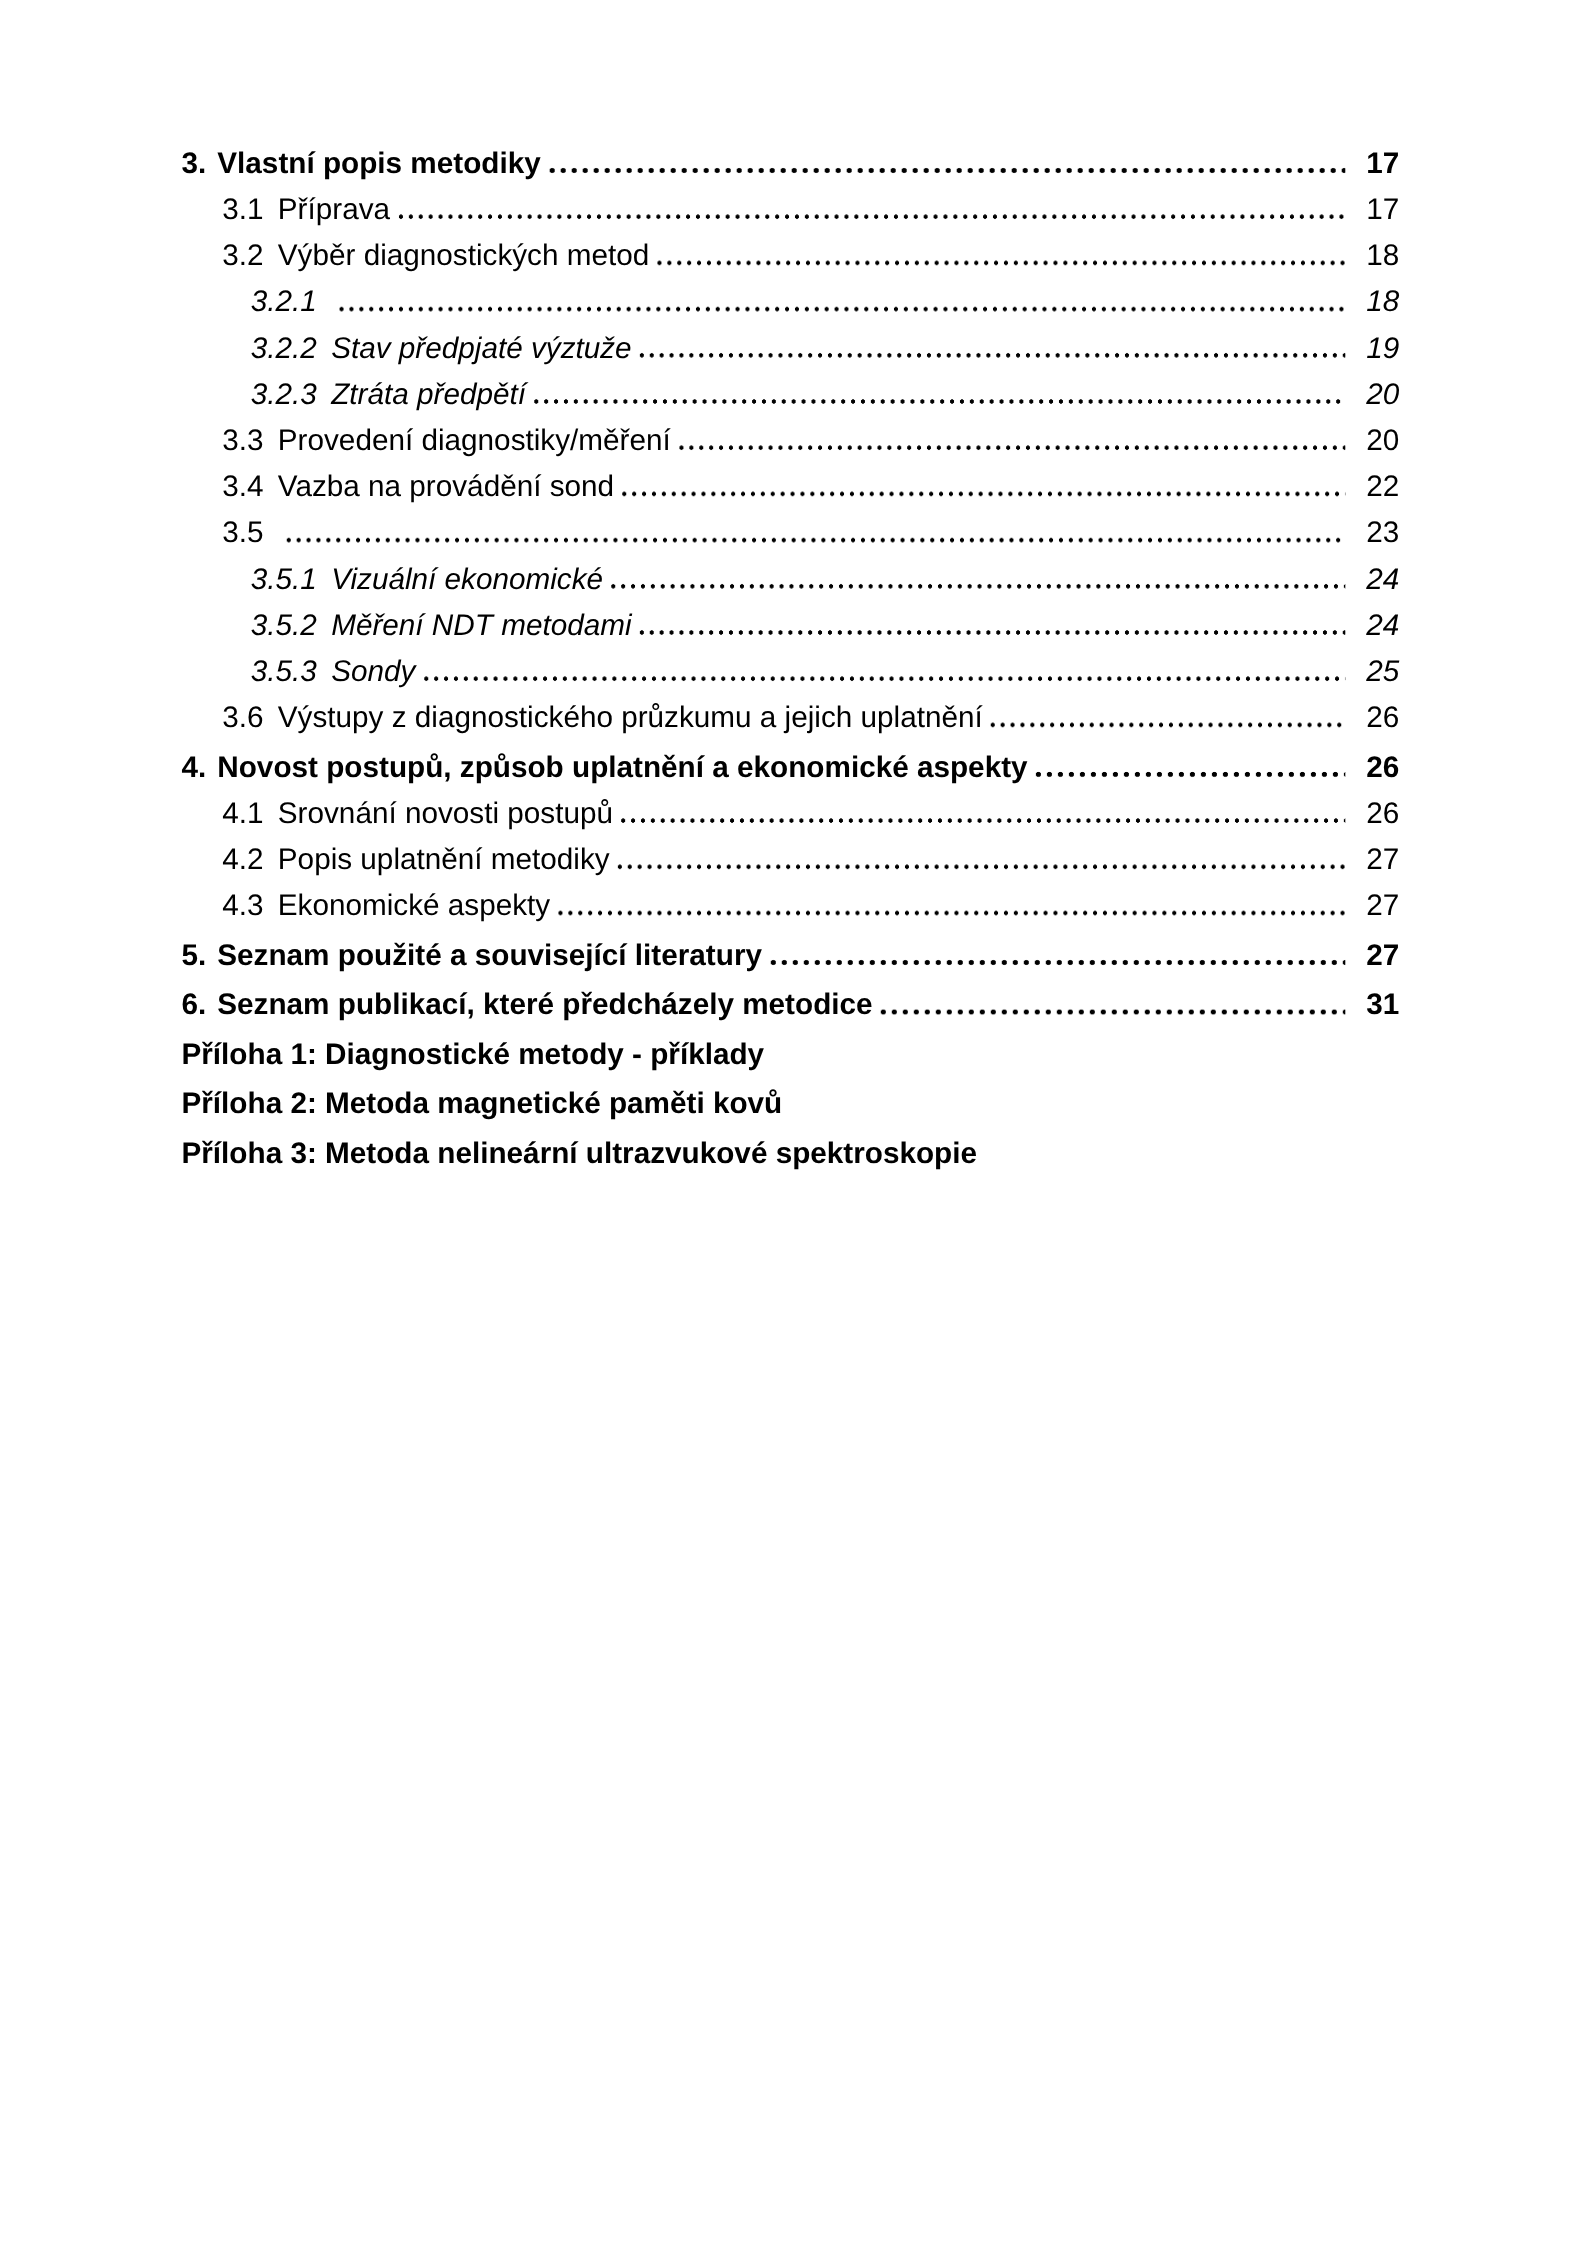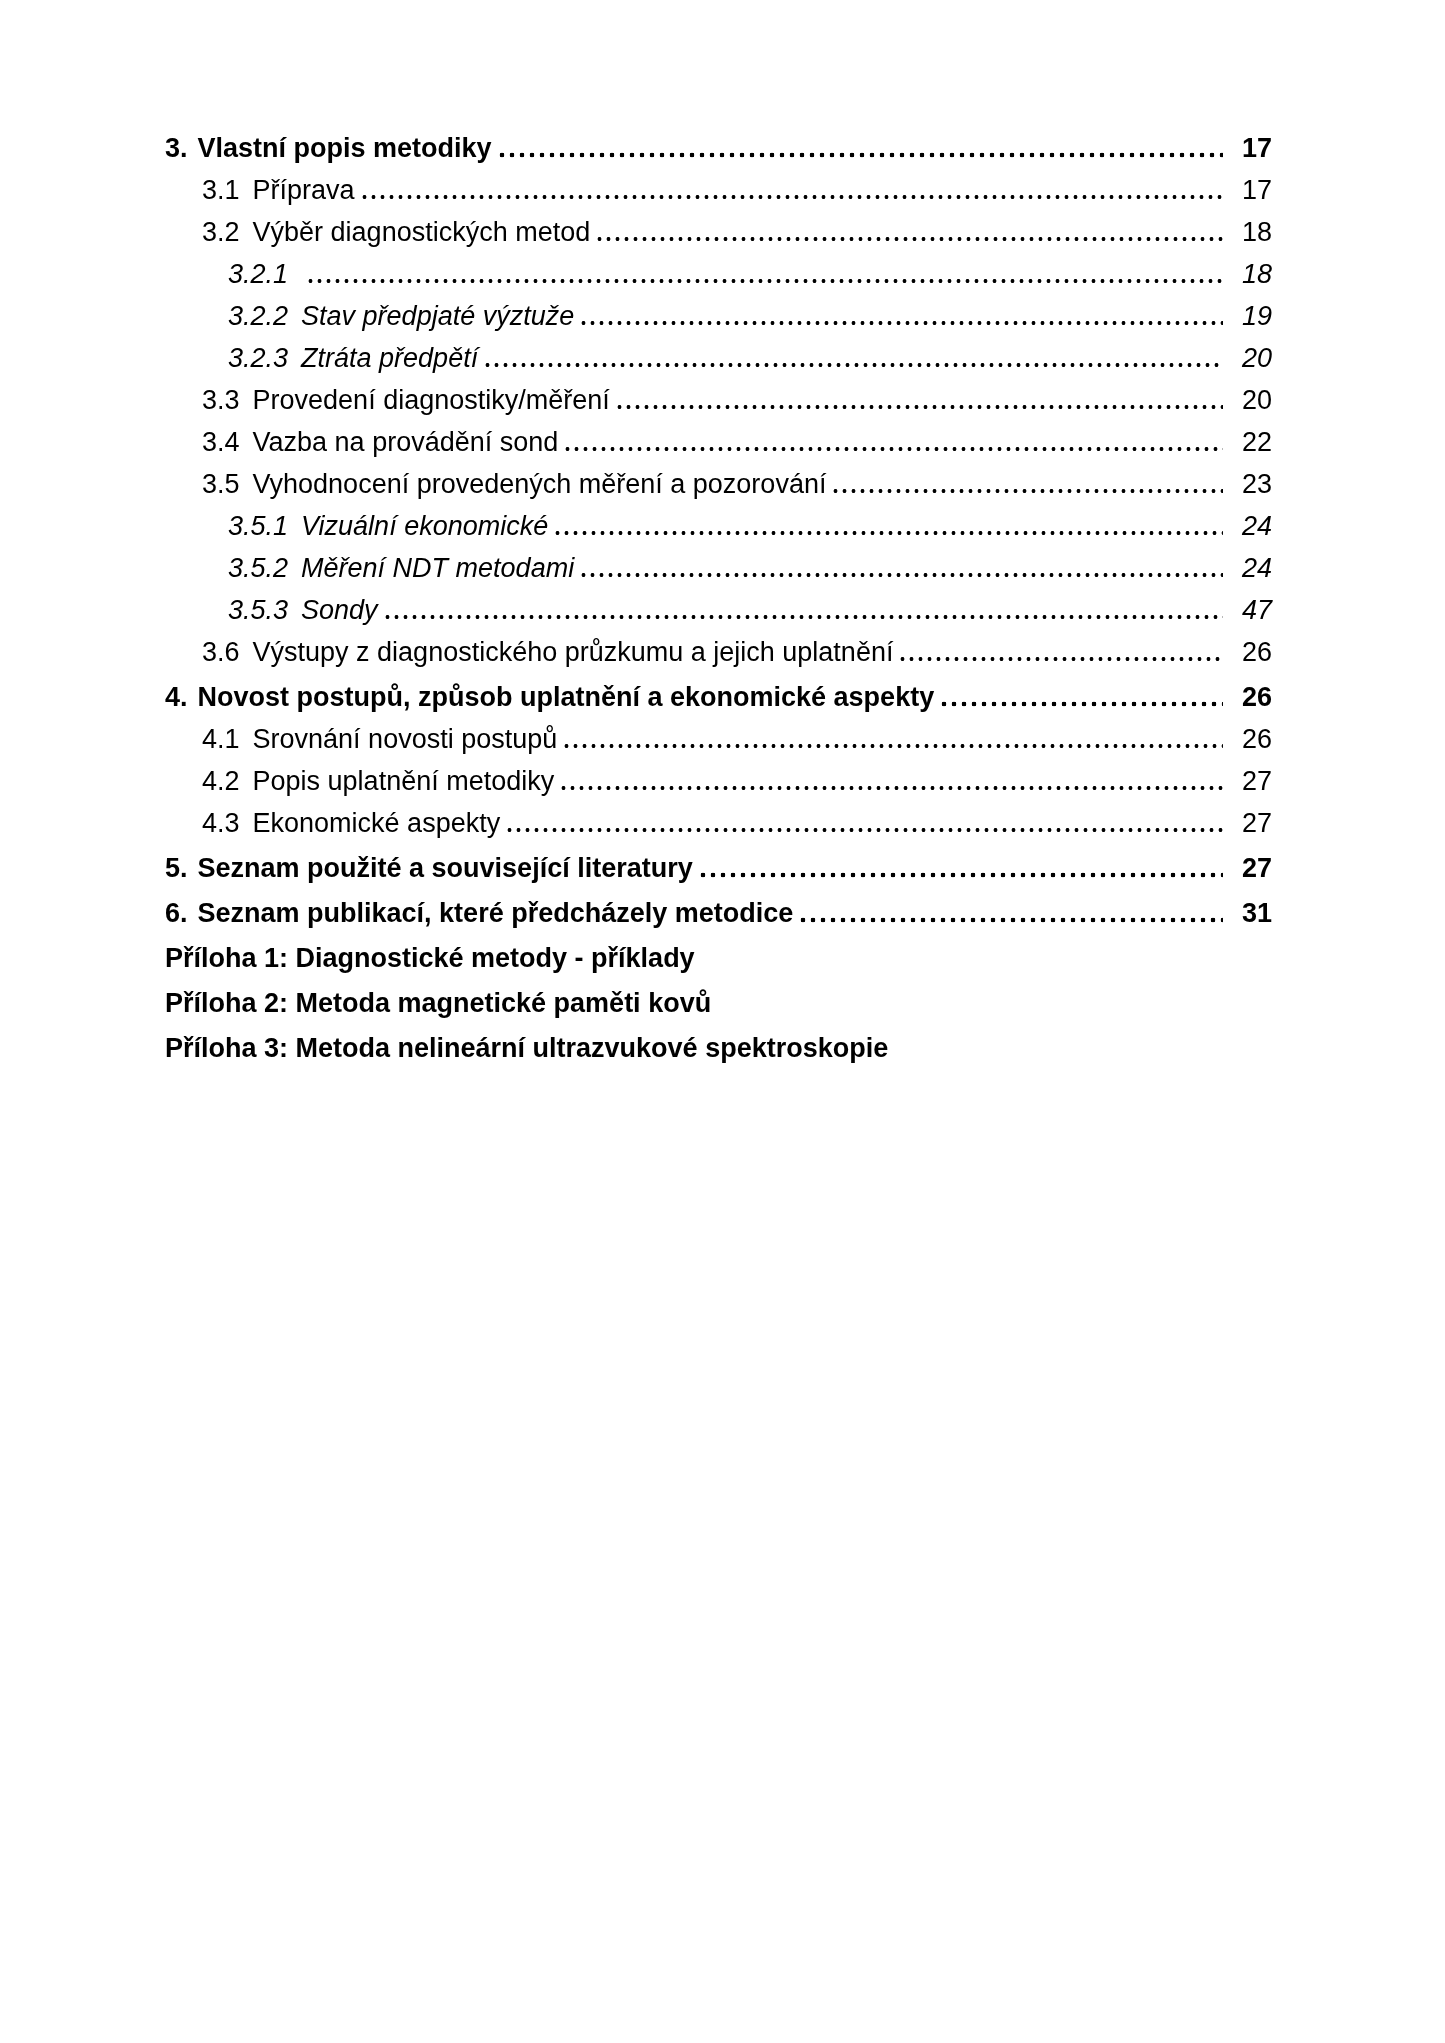--- a/index.html
+++ b/index.html
@@ -104,21 +104,20 @@
 
   <div class="row lvl2">
     <span class="num">3.4</span>
     <span class="title">Vazba na provádění sond</span>
     <span class="leader"></span>
     <span class="pagenum">22</span>
   </div>
 
   <div class="row lvl2">
     <span class="num">3.5</span>
-    <span class="title">Vyhodnocení provedených měření a pozorování</span>
     <span class="leader"></span>
     <span class="pagenum">23</span>
   </div>
 
   <div class="row lvl3">
     <span class="num">3.5.1</span>
     <span class="title">Vizuální ekonomické</span>
     <span class="leader"></span>
     <span class="pagenum">24</span>
   </div>
@@ -127,21 +126,21 @@
     <span class="num">3.5.2</span>
     <span class="title">Měření NDT metodami</span>
     <span class="leader"></span>
     <span class="pagenum">24</span>
   </div>
 
   <div class="row lvl3">
     <span class="num">3.5.3</span>
     <span class="title">Sondy</span>
     <span class="leader"></span>
-    <span class="pagenum">47</span>
+    <span class="pagenum">25</span>
   </div>
 
   <div class="row lvl2">
     <span class="num">3.6</span>
     <span class="title">Výstupy z diagnostického průzkumu a jejich uplatnění</span>
     <span class="leader"></span>
     <span class="pagenum">26</span>
   </div>
 
   <div class="row lvl1 bold gap">

